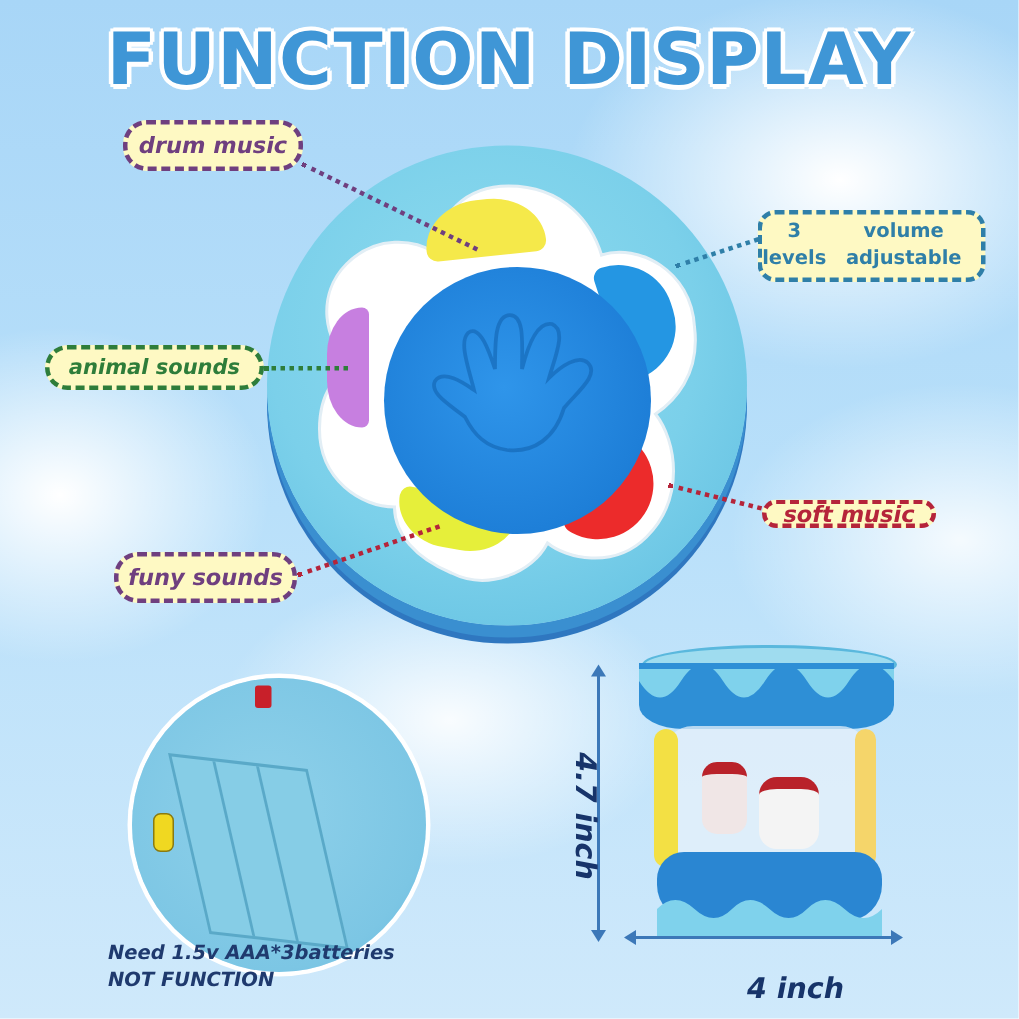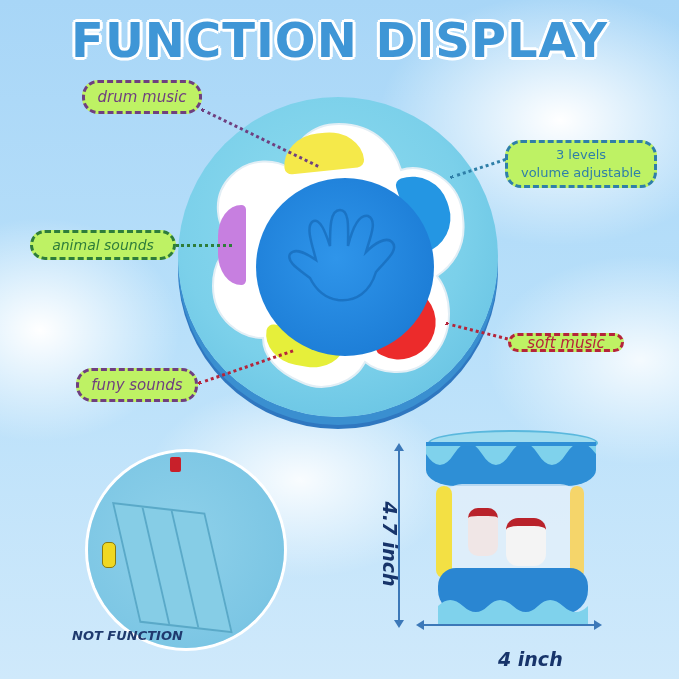--- a/index.html
+++ b/index.html
@@ -8,22 +8,22 @@
       background: radial-gradient(ellipse 260px 180px at 560px 120px, #ffffff 0%, rgba(255,255,255,0.0) 70%),
                   radial-gradient(ellipse 200px 160px at 40px 330px, #ffffff 0%, rgba(255,255,255,0) 70%),
                   radial-gradient(ellipse 220px 140px at 300px 480px, rgba(255,255,255,0.9) 0%, rgba(255,255,255,0) 70%),
                   radial-gradient(ellipse 220px 150px at 640px 360px, rgba(255,255,255,0.85) 0%, rgba(255,255,255,0) 70%),
                   linear-gradient(180deg, #a8d6f7 0%, #b9e0fa 50%, #cfe9fb 100%);
     }
     .abs { position:absolute; }
     .title { left:0; right:0; top:12px; text-align:center; font-family:"DejaVu Sans", sans-serif; font-weight:bold;
       font-size:48px; letter-spacing:1px; color:#3f96d6;
       text-shadow: 0 0 0 #fff, 2px 2px 0 #fff, -2px -2px 0 #fff, 2px -2px 0 #fff, -2px 2px 0 #fff, 0 3px 0 #fff, 3px 0 0 #fff, 0 -3px 0 #fff, -3px 0 0 #fff; }
-    .tag { background:#bef264; border:3px dashed; border-radius:16px; font-family:"DejaVu Sans", sans-serif;
-      font-style:italic; font-weight:normal; text-align:center; box-sizing:border-box; display:flex; align-items:center; justify-content:center; }
+    .tag { background:#fef9c3; border:3px dashed; border-radius:16px; font-family:"DejaVu Sans", sans-serif;
+      font-style:italic; font-weight:bold; text-align:center; box-sizing:border-box; display:flex; align-items:center; justify-content:center; }
     .dots { border-top:3px dotted; height:0; transform-origin:0 0; }
     .drum-top { left:178px; top:97px; width:320px; height:320px; border-radius:50%;
       background: radial-gradient(circle at 45% 40%, #8fdcef 0%, #7bd0ea 55%, #5cbcdf 100%);
       box-shadow: 0 8px 0 #3a8fd0, 0 12px 0 #2f77c0; }
     .flower { left:205px; top:110px; width:268px; height:290px; }
     .pad { left:256px; top:178px; width:178px; height:178px; border-radius:50%;
       background: radial-gradient(circle at 45% 45%, #2f95ea 0%, #1e7fd8 70%, #1570c4 100%); }
     .batt-circle { left:88px; top:452px; width:196px; height:196px; border-radius:50%;
       background: radial-gradient(circle at 45% 45%, #8fd1ea 0%, #7cc6e4 70%, #69b8dc 100%);
       box-shadow: 0 0 0 3px #fff; }
@@ -50,21 +50,21 @@
 <div class="abs pad"></div>
 <svg class="abs" style="left:280px;top:200px;" width="130" height="120" viewBox="0 0 130 120">
   <path d="M30,78 C20,70 6,62 10,54 C16,46 30,56 36,60 C32,44 26,28 32,22 C40,16 46,34 50,46 C50,28 50,10 60,10 C70,10 68,30 68,46 C72,30 78,14 88,16 C98,20 90,38 86,52 C94,44 106,36 112,42 C120,50 104,62 96,72 C90,92 76,102 58,100 C44,98 36,90 30,78 Z" fill="none" stroke="#1669b8" stroke-width="2.5" opacity="0.7"></path>
 </svg>
 
 <div class="abs tag" style="left:82px;top:80px;width:120px;height:34px;border-color:#6f3f7f;color:#6f3f7f;font-size:15px;">
   <span>drum music</span>
 </div>
 <div class="abs dots" style="left:202px;top:108px;width:130px;border-color:#6f3f7f;transform:rotate(26deg);"></div>
 
-<div class="abs tag" style="left:505px;top:140px;width:152px;height:48px;border-color:#2f7fa8;color:#2f7fa8;font-style:normal;font-size:13px;flex-direction:column;line-height:18px;">
+<div class="abs tag" style="left:505px;top:140px;width:152px;height:48px;border-color:#2f7fa8;color:#2f7fa8;font-style:normal;font-size:13px;line-height:18px;border-radius:12px;">
   <span>3  levels</span>
   <span>volume adjustable</span>
 </div>
 <div class="abs dots" style="left:450px;top:176px;width:58px;border-color:#2f7fa8;transform:rotate(-18deg);"></div>
 
 <div class="abs tag" style="left:30px;top:230px;width:146px;height:30px;border-color:#2e7d3a;color:#2e7d3a;font-size:14px;">
   <span>animal sounds</span>
 </div>
 <div class="abs dots" style="left:176px;top:244px;width:56px;border-color:#2e7d3a;"></div>
 
@@ -80,20 +80,21 @@
 
 <div class="abs batt-circle"></div>
 <div class="abs" style="left:170px;top:457px;width:11px;height:15px;background:#c8202a;border-radius:2px;"></div>
 <div class="abs" style="left:102px;top:542px;width:12px;height:24px;background:#f0d821;border-radius:5px;border:1px solid #8a7a10;"></div>
 <div class="abs" style="left:112px;top:502px;width:92px;height:110px;background:#86cde6;border:2px solid #5aa9c8;transform:skewY(20deg) rotate(-14deg);transform-origin:0 0;">
   <div style="position:absolute;left:28px;top:0;bottom:0;border-left:2px solid #5aa9c8;"></div>
   <div style="position:absolute;left:58px;top:0;bottom:0;border-left:2px solid #5aa9c8;"></div>
 </div>
 
 <div class="abs caption" style="left:72px;top:627px;font-size:13px;line-height:18px;">
+  <div>Need 1.5v AAA*3batteries</div>
   <div>NOT FUNCTION</div>
 </div>
 
 <div class="abs" style="left:426px;top:426px;width:170px;height:200px;">
   <div style="position:absolute;left:2px;top:4px;width:166px;height:22px;border-radius:50%;background:#9fdcef;border:2px solid #5ab8dd;"></div>
   <div style="position:absolute;left:0;top:16px;width:170px;height:44px;background:#2e8fd6;border-radius:0 0 30px 30px/0 0 16px 16px;"></div>
   <svg style="position:absolute;left:0;top:20px;" width="170" height="40" viewBox="0 0 170 40">
     <path d="M0,8 Q14,30 28,8 T56,8 T84,8 T112,8 T140,8 T170,8 L170,0 L0,0 Z" fill="#7fd2ec"></path>
   </svg>
   <div style="position:absolute;left:16px;top:58px;width:138px;height:92px;background:rgba(230,240,250,0.75);border-radius:20px;"></div>

